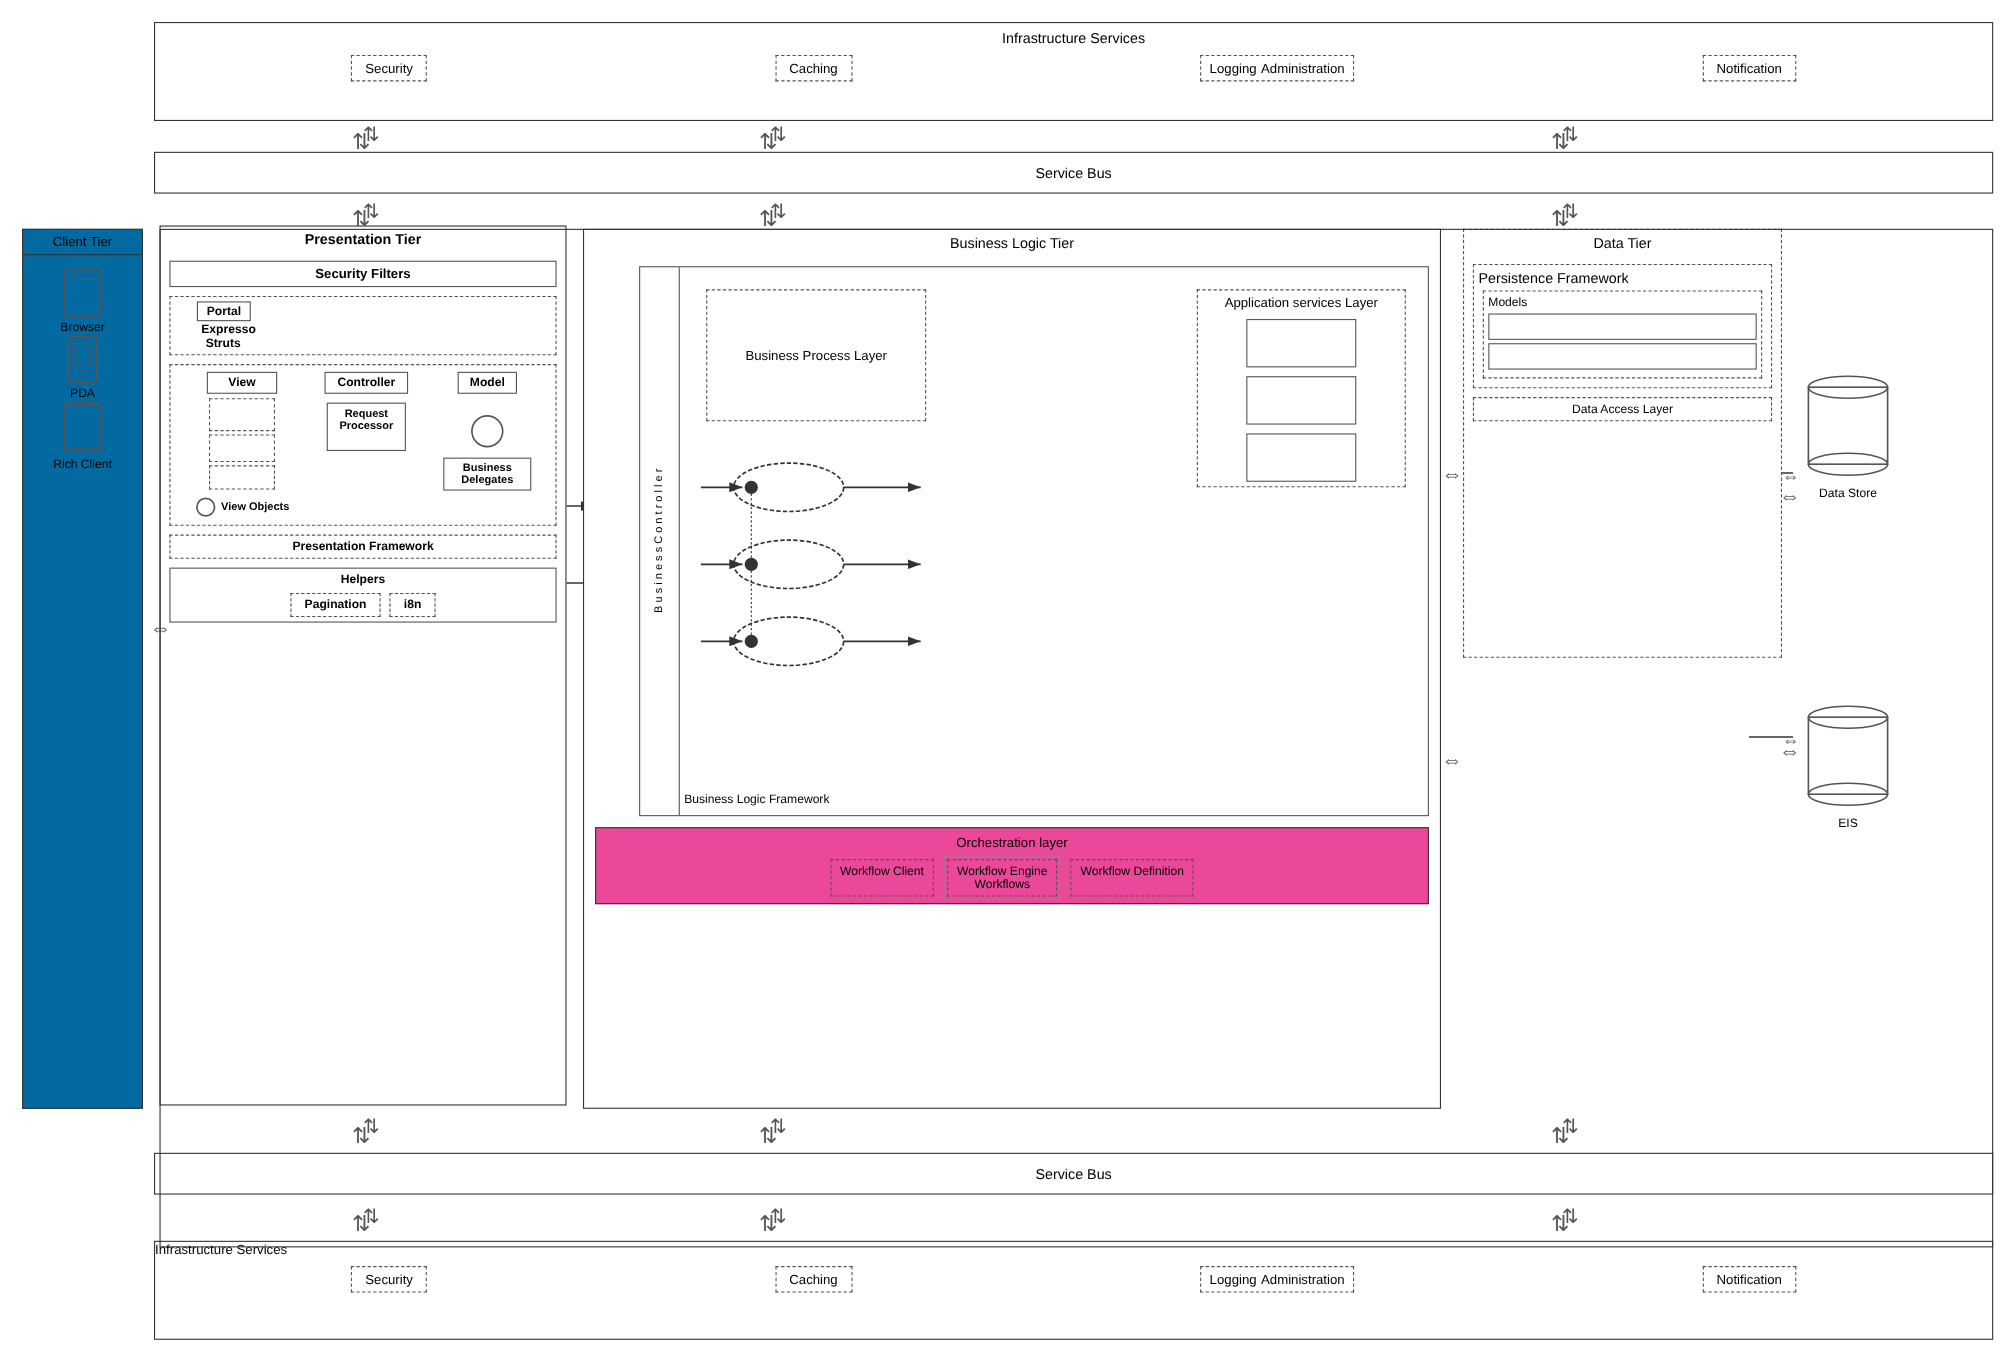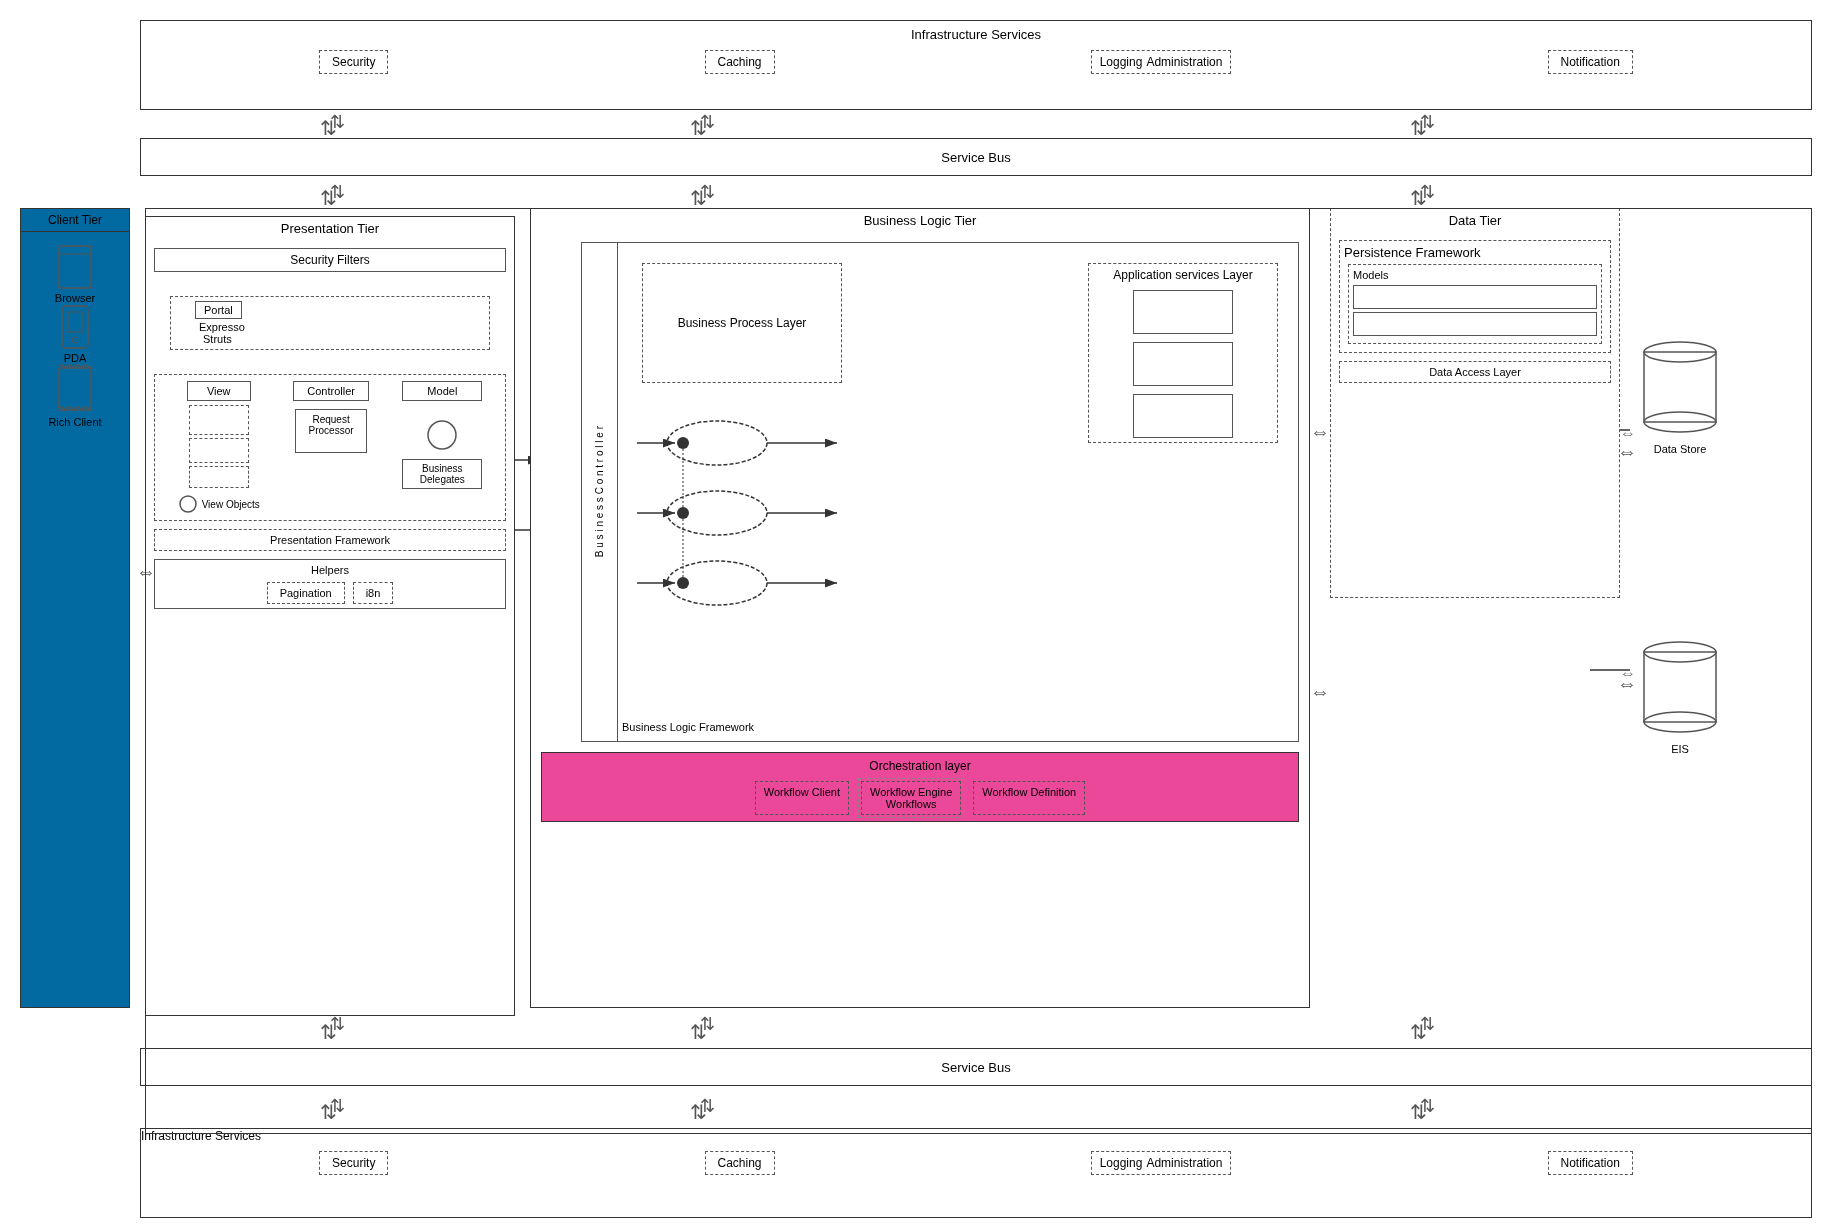--- a/index.html
+++ b/index.html
@@ -302,28 +302,28 @@
         <svg width="36" height="52">
           <path d="M2,2 Q4,0 6,2 Q8,4 10,2 Q12,0 14,2 Q16,4 18,2 Q20,0 22,2 Q24,4 26,2 Q28,0 30,2 Q32,4 34,2" fill="none" stroke="#555" stroke-width="1.2"></path>
           <rect x="2" y="4" width="32" height="42" rx="1" fill="none" stroke="#555" stroke-width="1.5"></rect>
           <path d="M2,44 Q4,42 6,44 Q8,46 10,44 Q12,42 14,44 Q16,46 18,44 Q20,42 22,44 Q24,46 26,44 Q28,42 30,44 Q32,46 34,44" fill="none" stroke="#555" stroke-width="1.2"></path>
         </svg>
         <span>Rich Client</span>
       </div>
     </div>
   </div>
 
-  <div class="presentation-tier" style="top: 216px; left: 145px; width: 370px; height: 800px;">
+  <div class="presentation-tier" style="top: 205px; left: 145px; width: 370px; height: 800px; font-weight: bold;">
     <div class="tier-title">Presentation Tier</div>
 
     <div style="border:1.5px solid #555; margin:8px; padding:4px; text-align:center;">
       <span>Security Filters</span>
     </div>
 
-    <div style="border:1.5px dashed #555; margin:24px; padding:4px; position:relative;text-align:center;">
+    <div style="border:1.5px dashed #555; margin:8px; padding:4px; position:relative;text-align:center;">
       <div style="display:flex; flex-direction:column; align-items:flex-start; margin-left:20px;">
         <span style="border:1.5px solid #555;padding:2px 8px;margin-bottom:2px;font-size:11px;">Portal</span>
         <span style="font-size:11px; margin-left:4px;">Expresso</span>
         <span style="font-size:11px; margin-left:8px;">Struts</span>
       </div>
     </div>
 
     <div style="border:1.5px dashed #555; margin:8px; padding:6px;">
       <div style="display:flex; justify-content:space-around; align-items:flex-start;">
 
@@ -339,21 +339,21 @@
             <span style="font-size:10px;">View Objects</span>
           </div>
         </div>
 
         <div style="display:flex;flex-direction:column;align-items:center;">
           <div class="mvc-box" style="width:76px;">Controller</div>
           <div style="border:1.5px solid #555;width:72px;min-height:44px;margin-top:8px;padding:4px;font-size:10px;text-align:center;">Request Processor</div>
         </div>
 
         <div style="display:flex;flex-direction:column;align-items:center;">
-          <div class="mvc-box" style="width:80px;">Model</div>
+          <div class="mvc-box" style="width:54px;">Model</div>
           <svg width="36" height="36" style="margin-top:16px;">
             <circle cx="18" cy="18" r="14" fill="none" stroke="#555" stroke-width="1.5" stroke-dasharray="0"></circle>
           </svg>
           <div style="border:1.5px solid #555;padding:3px 4px;margin-top:6px;font-size:10px;text-align:center;width:80px;">Business Delegates</div>
         </div>
       </div>
     </div>
 
     <div style="border:1.5px dashed #555;margin:8px;padding:4px;text-align:center;font-size:11px;">
       <span>Presentation Framework</span>

